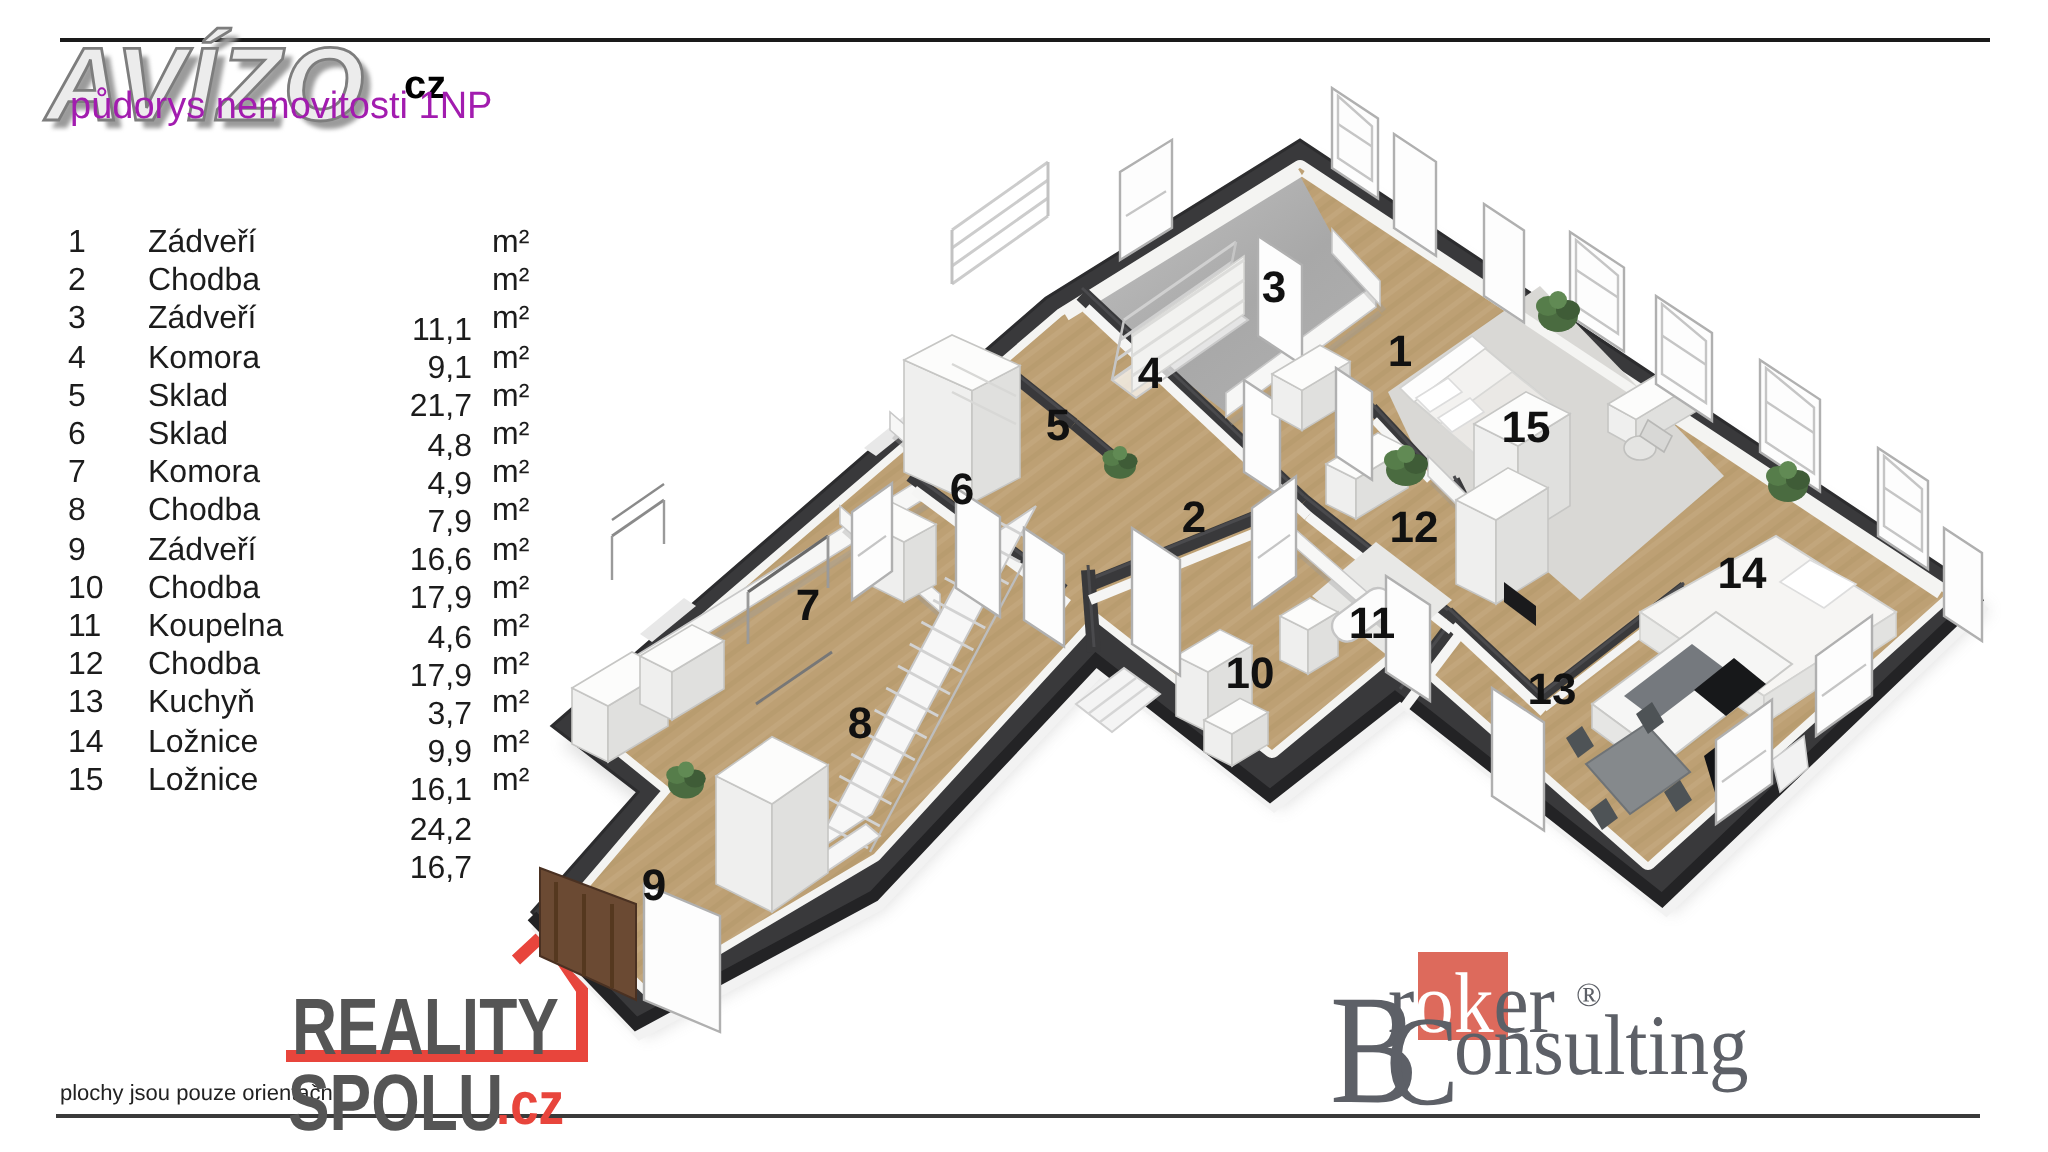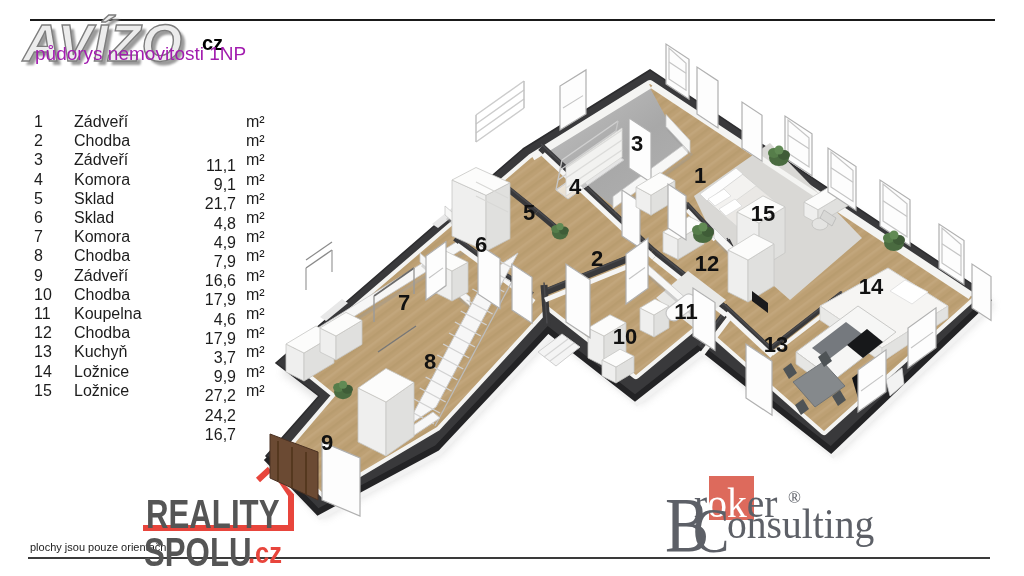--- a/index.html
+++ b/index.html
@@ -92,21 +92,21 @@
     </div>
 <div class="lrow" style="top:324.2px">
       <span class="ln">12</span>
       <span class="lm">Chodba</span>
       <span class="la">9,9</span>
       <span class="lu">m²</span>
     </div>
 <div class="lrow" style="top:343.4px">
       <span class="ln">13</span>
       <span class="lm">Kuchyň</span>
-      <span class="la">27,2</span>
+      <span class="la">16,1</span>
       <span class="lu">m²</span>
     </div>
 <div class="lrow" style="top:362.6px">
       <span class="ln">14</span>
       <span class="lm">Ložnice</span>
       <span class="la">24,2</span>
       <span class="lu">m²</span>
     </div>
 <div class="lrow" style="top:381.8px">
       <span class="ln">15</span>

